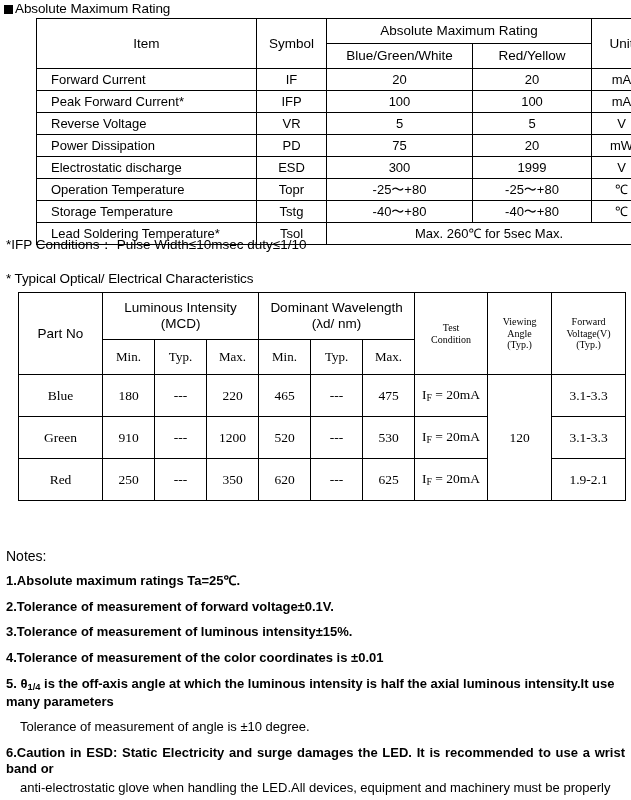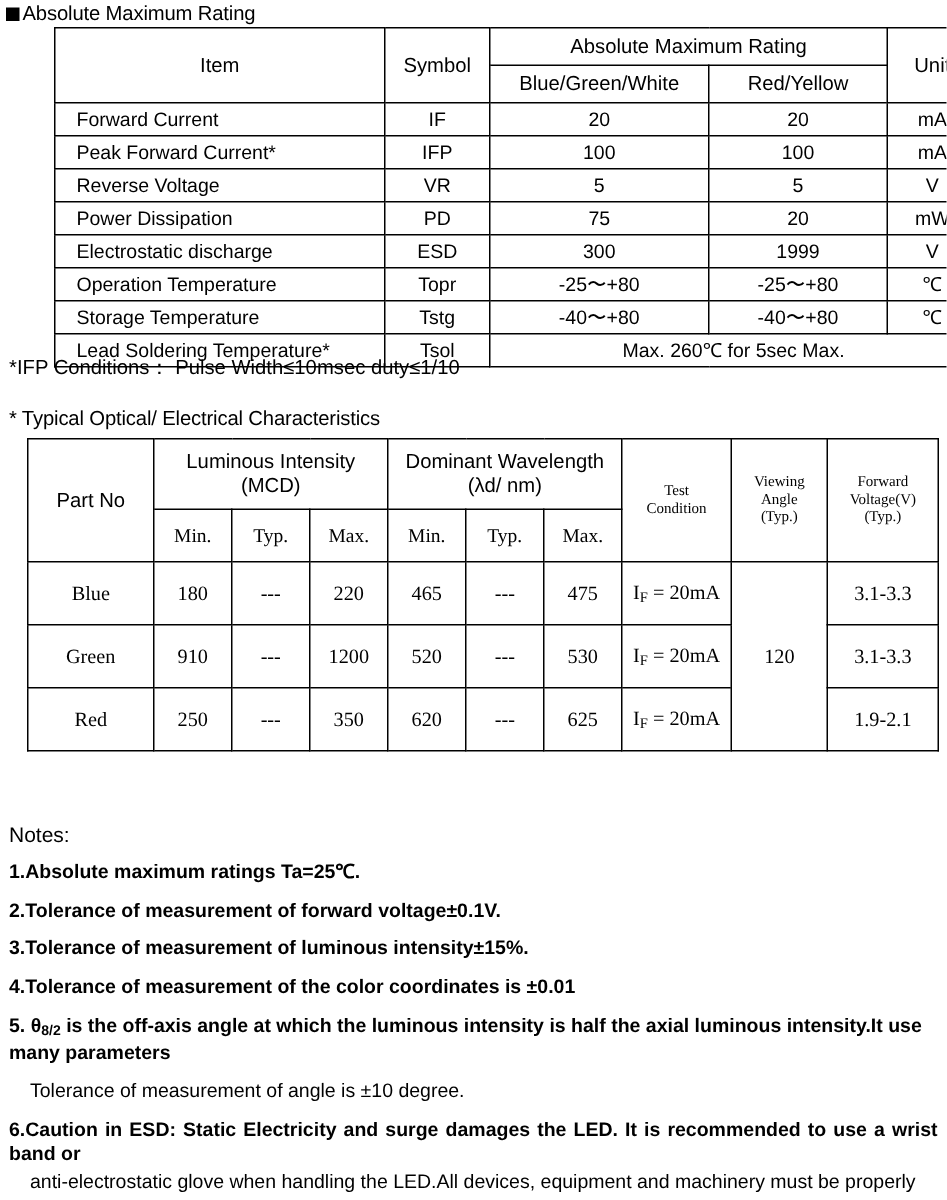--- a/index.html
+++ b/index.html
@@ -329,19 +329,19 @@
 </table>
 
 <div id="notes">
   <div class="notes-title">Notes:</div>
 
   <div class="note">1.Absolute maximum ratings Ta=25℃.</div>
   <div class="note">2.Tolerance of measurement of forward voltage±0.1V.</div>
   <div class="note">3.Tolerance of measurement of luminous intensity±15%.</div>
   <div class="note">4.Tolerance of measurement of the color coordinates is  ±0.01</div>
 
-  <div class="note"><span>5. θ</span><sub>8/2</sub><span> is the off-axis angle at which the luminous intensity is half the axial luminous intensity.It use many parameters</span></div>
+  <div class="note"><span>5. θ</span><sub>1/4</sub><span> is the off-axis angle at which the luminous intensity is half the axial luminous intensity.It use many parameters</span></div>
   <div class="note-indent">Tolerance of measurement of angle is  ±10 degree.</div>
 
   <div class="note note-just" style="margin-bottom:2px;">6.Caution in ESD: Static Electricity and surge damages the LED. It is recommended to use a wrist band or</div>
   <div class="note-indent">anti-electrostatic glove when handling the LED.All devices, equipment and machinery must be properly grounded.</div>
 
 </div>
 
 </body></html>

